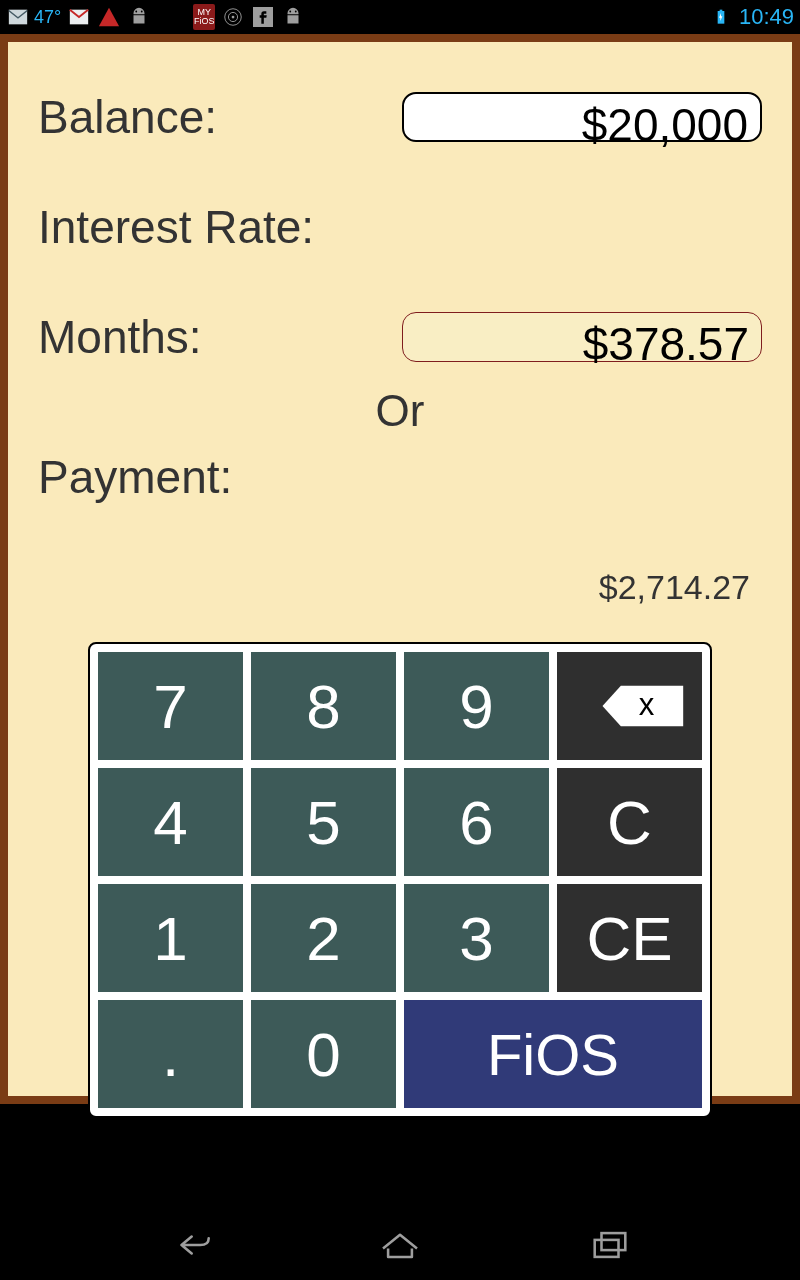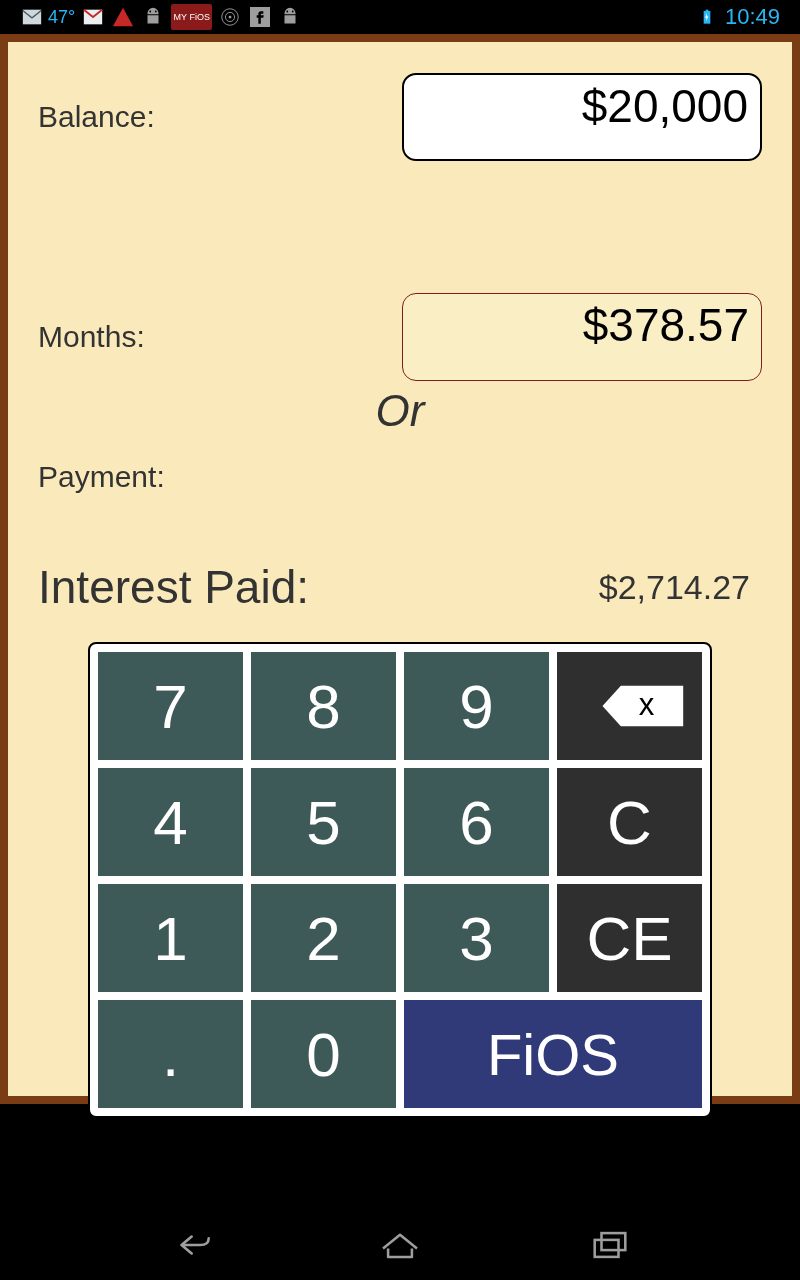--- a/index.html
+++ b/index.html
@@ -1,35 +1,35 @@
 <!DOCTYPE html>
 <html><head>
 <meta charset="utf-8">
 <style>
   * { margin:0; padding:0; box-sizing:border-box; }
   html,body { width:800px; height:1280px; font-family:Arial,Helvetica,sans-serif; background:#000; overflow:hidden; }
   
-  .statusbar { width:100%; height:34px; background:#000; display:flex; align-items:center; justify-content:space-between; padding:0 20px; color:#b0cbe8; font-size:20px; }
+  .statusbar { width:100%; height:34px; background:#000; display:flex; align-items:center; justify-content:space-between; padding:0 6px; color:#b0cbe8; font-size:20px; }
   .statusbar-left { display:flex; align-items:center; gap:6px; }
   .statusbar-right { display:flex; align-items:center; gap:6px; }
   .sb-icon { display:inline-flex; align-items:center; justify-content:center; width:24px; height:24px; }
   .sb-temp { color:#29b6f6; font-size:18px; margin-left:-2px; }
   .sb-clock { color:#29b6f6; font-size:22px; }
-  .sb-fios { width:41px; height:26px; background:#8b1a1a; color:#fff; font-size:9px; display:flex; align-items:center; justify-content:center; border-radius:2px; text-align:center; line-height:1; }
+  .sb-fios { width:22px; height:26px; background:#8b1a1a; color:#fff; font-size:9px; display:flex; align-items:center; justify-content:center; border-radius:2px; text-align:center; line-height:1;margin-left:36px; }
   
   .frame { width:100%; height:1070px; background:#7a3c15; padding:8px; }
   .app { width:100%; height:100%; background:#faeabb; position:relative; }
   .form { padding:20px 30px 0 30px; }
   .row { display:flex; align-items:center; height:110px; }
-  .row .lbl { flex:0 0 50%; font-size:30px; color:#333; }
+  .row .lbl { flex:0 0 50%; font-size:46px; color:#333; }
   .row .fieldwrap { flex:1; display:flex; justify-content:flex-end; }
-  .input-box { width:360px; height:88px; background:#fff; border:2px solid #000; border-radius:14px; font-size:46px; text-align:right; padding:4px 12px 0 4px; color:#000; }
+  .input-box { width:360px; height:50px; background:#fff; border:2px solid #000; border-radius:14px; font-size:46px; text-align:right; padding:4px 12px 0 4px; color:#000; }
   .input-box.focused { border:4px solid #e77817; background:#fff; }
   .input-box.soft { border:1px solid #7f1d1d; background:#f9eec4; }
-  .or-row { display:flex; justify-content:center; font-size:44px; color:#333; height:46px; margin-top:-6px;font-style:italic; }
+  .or-row { display:flex; justify-content:center; font-size:44px; color:#333; height:46px; margin-top:-6px; }
   .result-row { display:flex; align-items:center; height:110px; margin-top:10px; }
   .result-row .lbl { flex:0 0 50%; font-size:46px; color:#333; }
   .result-row .val { flex:1; text-align:right; font-size:34px; color:#333; padding-right:12px; }
   
   .keypad-wrap { position:absolute; left:80px; right:80px; top:600px; }
   .keypad { background:#fff; border:2px solid #000; border-radius:8px; padding:8px; display:grid; grid-template-columns:repeat(4,1fr); grid-template-rows:repeat(4,108px); gap:8px; }
   .key { display:flex; align-items:center; justify-content:center; font-size:62px; color:#fff; cursor:pointer; user-select:none; }
   .key.num { background:#3d5a58; }
   .key.op  { background:#2f2f2f; }
   .key.next { background:#303a78; grid-column:span 2; font-size:58px; }
@@ -107,37 +107,37 @@
     <div class="form">
 
       <div class="row">
         <div class="lbl">Balance:</div>
         <div class="fieldwrap">
           <div class="input-box">$20,000</div>
         </div>
       </div>
 
       <div class="row">
+        <div class="lbl">Interest Rate:</div>
       </div>
 
       <div class="row">
         <div class="lbl">Months:</div>
         <div class="fieldwrap">
           <div class="input-box soft">$378.57</div>
         </div>
       </div>
 
       <div class="or-row">Or</div>
 
       <div class="row" style="height:90px">
         <div class="lbl">Payment:</div>
       </div>
 
       <div class="result-row">
-        <div class="lbl">Interest Paid:</div>
         <div class="val">$2,714.27</div>
       </div>
     </div>
 
     <div class="keypad-wrap">
       <div class="keypad">
         <div class="key num">7</div>
         <div class="key num">8</div>
         <div class="key num">9</div>
         <div class="key op back">

